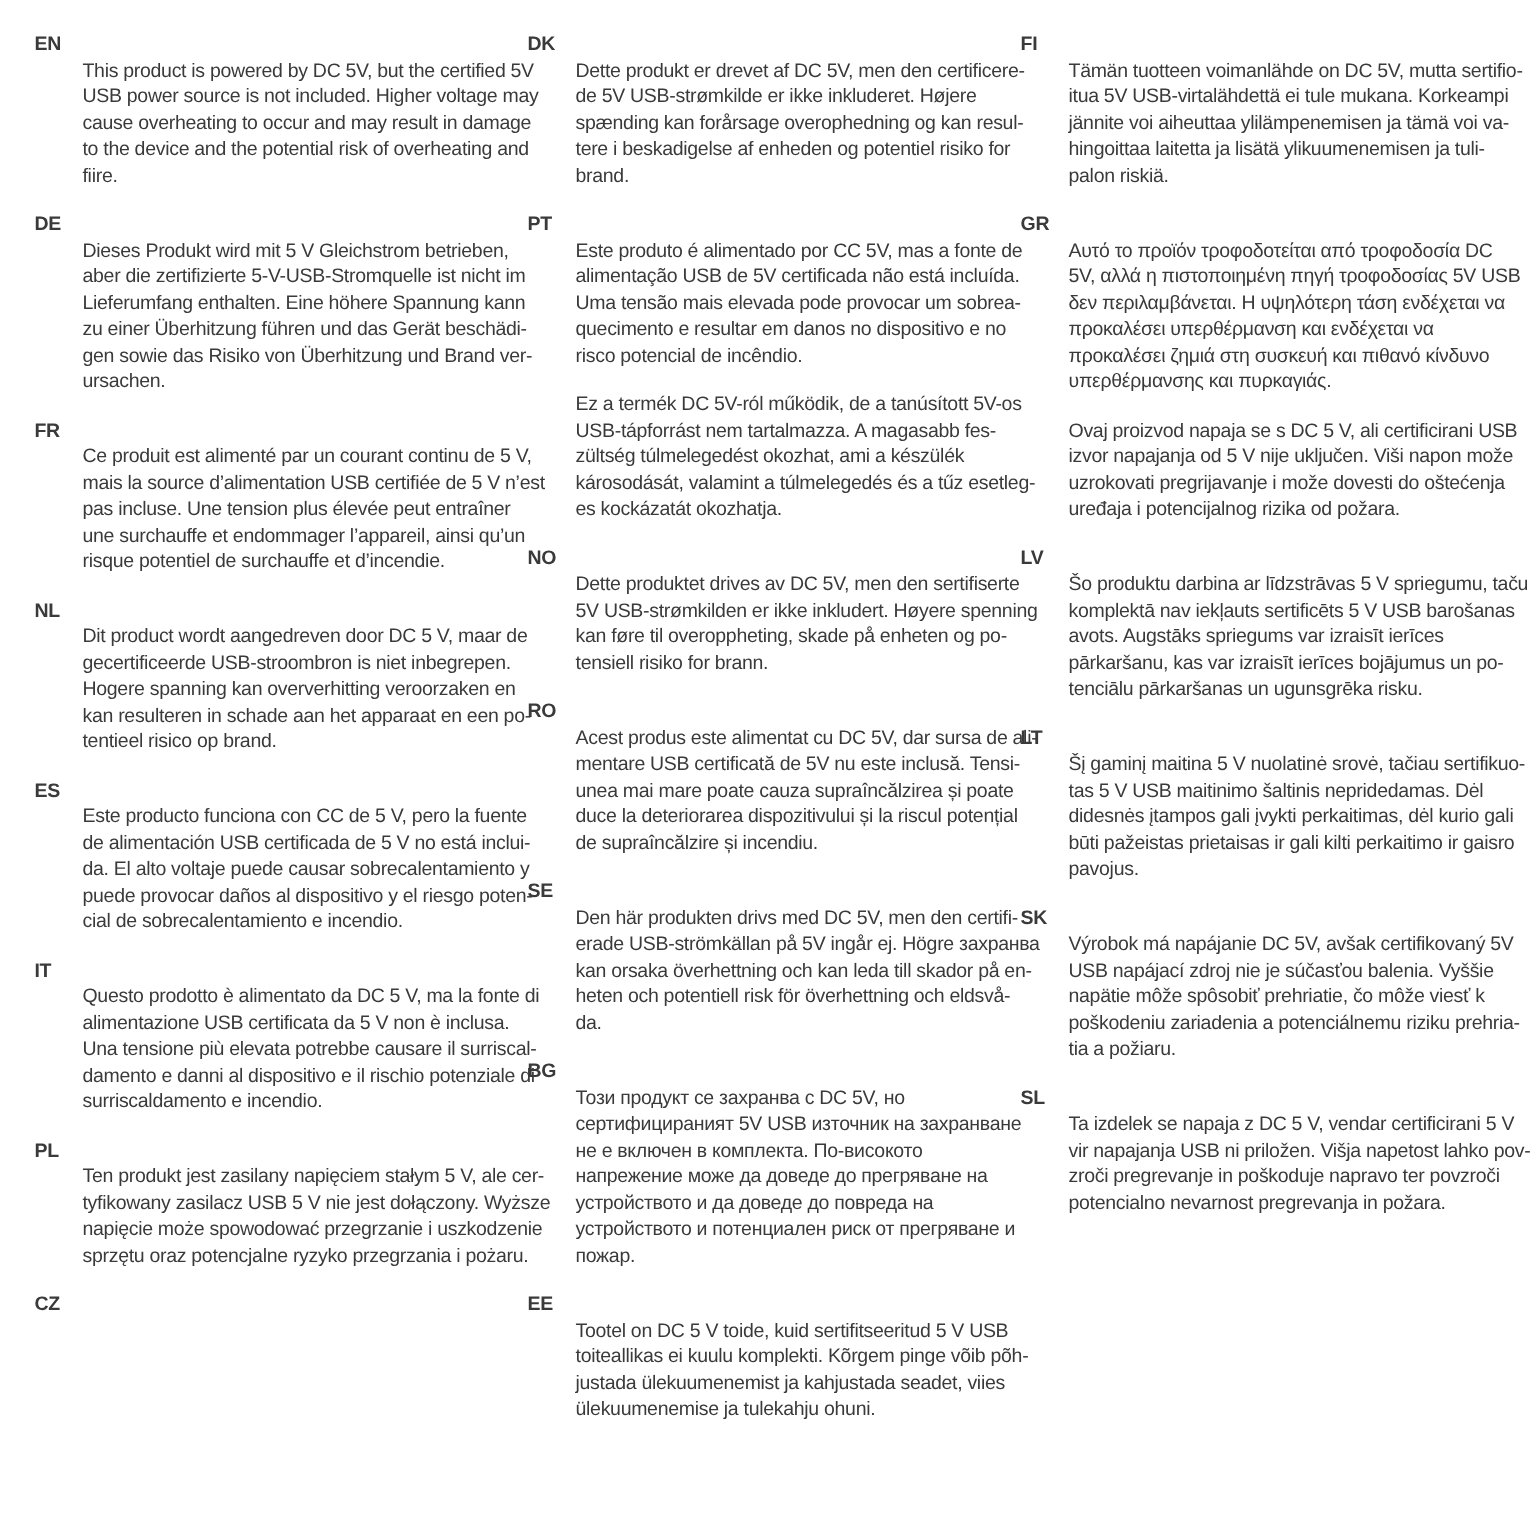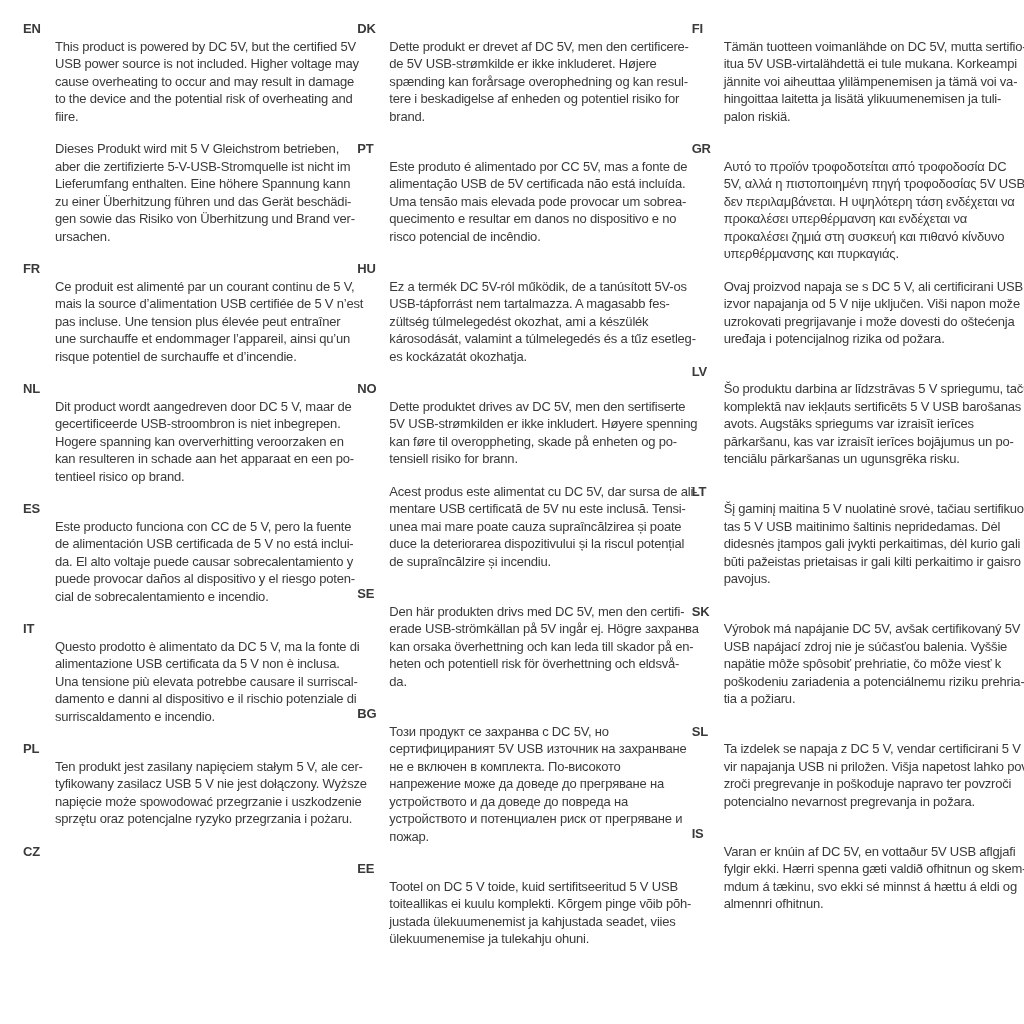--- a/index.html
+++ b/index.html
@@ -10,21 +10,21 @@
   body {
     width: 1024px;
     height: 1024px;
     overflow: hidden;
     font-family: "Liberation Sans", sans-serif;
     color: #3a3a3a;
   }
   .page {
     display: flex;
     gap: 22px;
-    padding: 20px 20px 0 23px;
+    padding: 20px 37px 0 23px;
     box-sizing: border-box;
     width: 1024px;
   }
   .col {
     flex: 1 1 0;
     min-width: 0;
   }
   .section {
     margin-bottom: 15px;
   }
@@ -50,20 +50,21 @@
   <div class="col">
     <div class="section">
       <div class="lang-code">EN</div>
       <div class="lang-text">This product is powered by DC 5V, but the certified 5V
 USB power source is not included. Higher voltage may
 cause overheating to occur and may result in damage
 to the device and the potential risk of overheating and
 fiire.</div>
     </div>
     <div class="section">
+      <div class="lang-code">DE</div>
       <div class="lang-text">Dieses Produkt wird mit 5 V Gleichstrom betrieben,
 aber die zertifizierte 5-V-USB-Stromquelle ist nicht im
 Lieferumfang enthalten. Eine höhere Spannung kann
 zu einer Überhitzung führen und das Gerät beschädi-
 gen sowie das Risiko von Überhitzung und Brand ver-
 ursachen.</div>
     </div>
     <div class="section">
       <div class="lang-code">FR</div>
       <div class="lang-text">Ce produit est alimenté par un courant continu de 5 V,
@@ -119,35 +120,35 @@
     </div>
     <div class="section">
       <div class="lang-code">PT</div>
       <div class="lang-text">Este produto é alimentado por CC 5V, mas a fonte de
 alimentação USB de 5V certificada não está incluída.
 Uma tensão mais elevada pode provocar um sobrea-
 quecimento e resultar em danos no dispositivo e no
 risco potencial de incêndio.</div>
     </div>
     <div class="section">
-      <div class="lang-code">HU</div>
       <div class="lang-text">Ez a termék DC 5V-ról működik, de a tanúsított 5V-os
 USB-tápforrást nem tartalmazza. A magasabb fes-
 zültség túlmelegedést okozhat, ami a készülék
 károsodását, valamint a túlmelegedés és a tűz esetleg-
 es kockázatát okozhatja.</div>
     </div>
     <div class="section">
       <div class="lang-code">NO</div>
       <div class="lang-text">Dette produktet drives av DC 5V, men den sertifiserte
 5V USB-strømkilden er ikke inkludert. Høyere spenning
 kan føre til overoppheting, skade på enheten og po-
 tensiell risiko for brann.</div>
     </div>
     <div class="section">
+      <div class="lang-code">RO</div>
       <div class="lang-text">Acest produs este alimentat cu DC 5V, dar sursa de ali-
 mentare USB certificată de 5V nu este inclusă. Tensi-
 unea mai mare poate cauza supraîncălzirea și poate
 duce la deteriorarea dispozitivului și la riscul potențial
 de supraîncălzire și incendiu.</div>
     </div>
     <div class="section">
       <div class="lang-code">SE</div>
       <div class="lang-text">Den här produkten drivs med DC 5V, men den certifi-
 erade USB-strömkällan på 5V ingår ej. Högre захранва
@@ -222,22 +223,15 @@
 poškodeniu zariadenia a potenciálnemu riziku prehria-
 tia a požiaru.</div>
     </div>
     <div class="section">
       <div class="lang-code">SL</div>
       <div class="lang-text">Ta izdelek se napaja z DC 5 V, vendar certificirani 5 V
 vir napajanja USB ni priložen. Višja napetost lahko pov-
 zroči pregrevanje in poškoduje napravo ter povzroči
 potencialno nevarnost pregrevanja in požara.</div>
     </div>
-    <div class="section">
-      <div class="lang-code">IS</div>
-      <div class="lang-text">Varan er knúin af DC 5V, en vottaður 5V USB aflgjafi
-fylgir ekki. Hærri spenna gæti valdið ofhitnun og skem-
-mdum á tækinu, svo ekki sé minnst á hættu á eldi og
-almennri ofhitnun.</div>
-    </div>
   </div>
 
 </div>
 
 </body></html>

